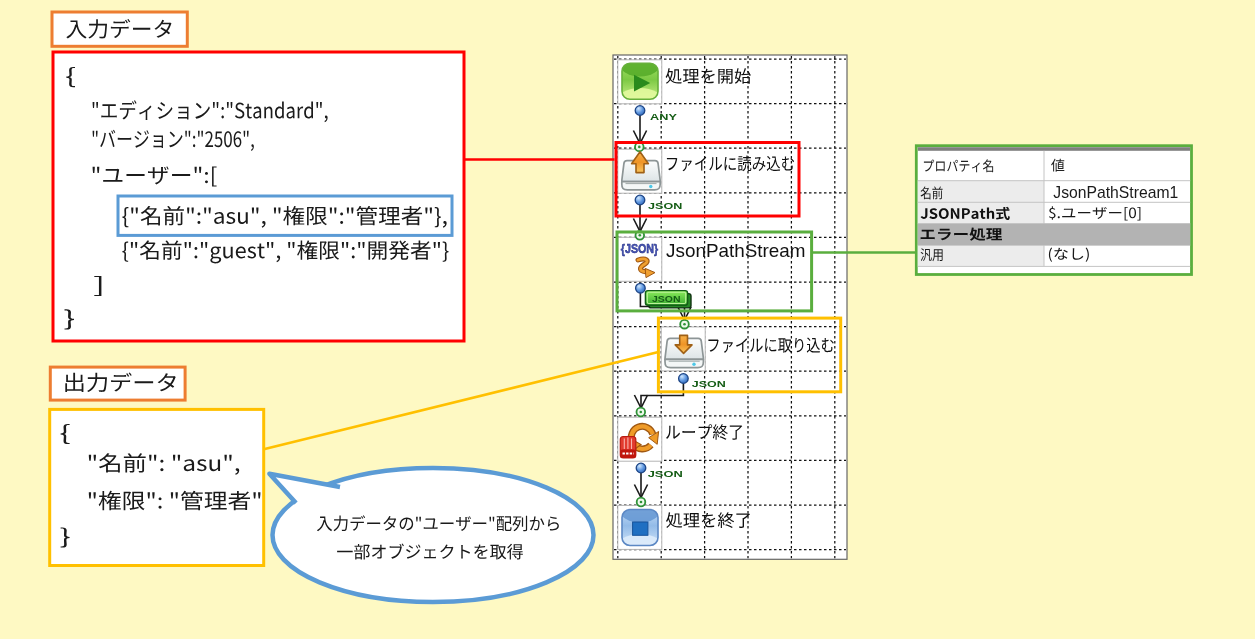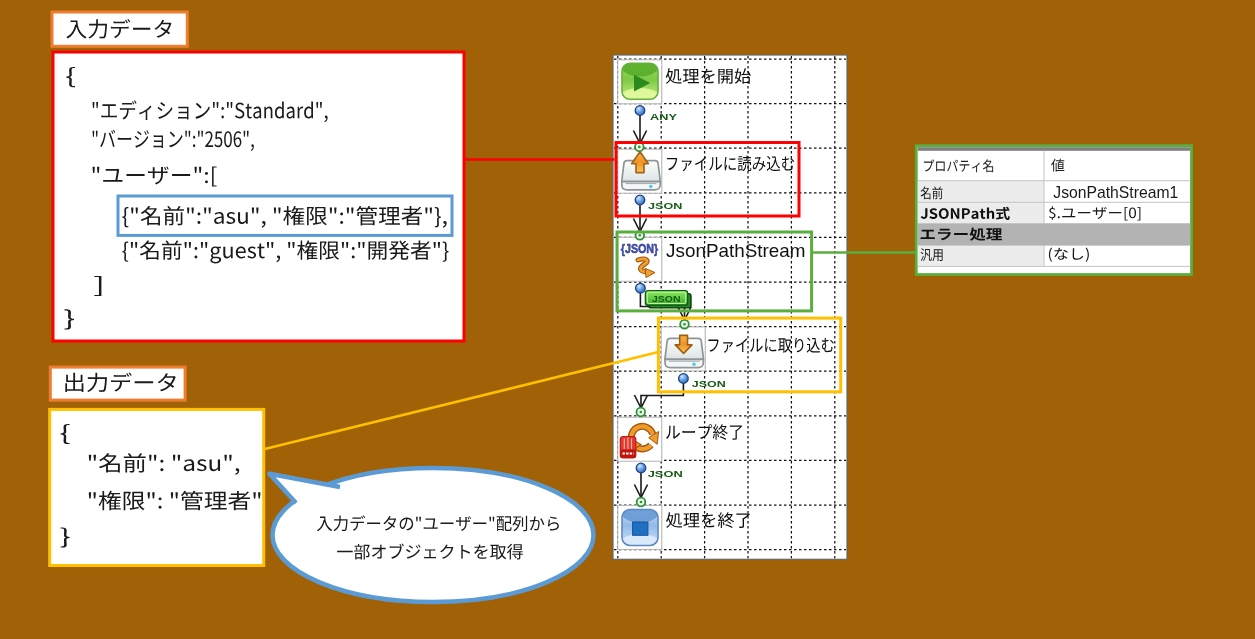--- a/index.html
+++ b/index.html
@@ -1,14 +1,14 @@
 <!DOCTYPE html>
 <html><head><meta charset="utf-8"><style>
 html,body{margin:0;padding:0;background:#fff;}
-#page{position:relative;width:1255px;height:639px;background:#a16207;overflow:hidden;text-align:right;}
+#page{position:relative;width:1255px;height:639px;background:#fef9c3;overflow:hidden;text-align:right;}
 </style></head><body>
 <div id="page">
 <svg width="1255" height="639" viewBox="0 0 1255 639">
 <defs>
 <linearGradient id="gBtn" x1="0" y1="0" x2="0" y2="1">
  <stop offset="0" stop-color="#9ede62"></stop>
           <stop offset="0.45" stop-color="#7cc944"></stop>
           <stop offset="1" stop-color="#c9ef86"></stop>
 </linearGradient>
 <linearGradient id="bBtn" x1="0" y1="0" x2="0" y2="1">

